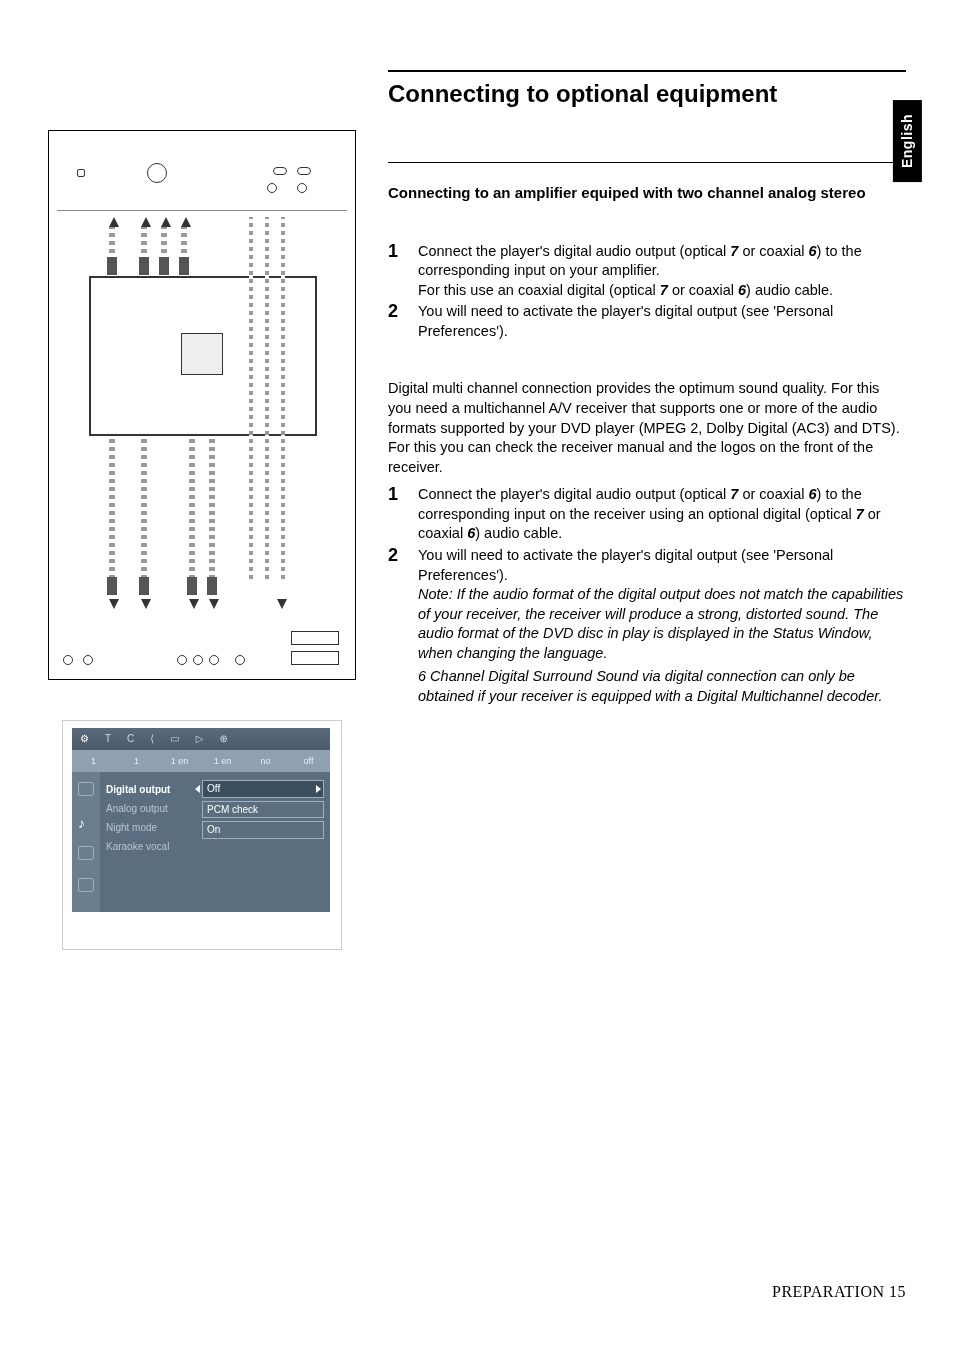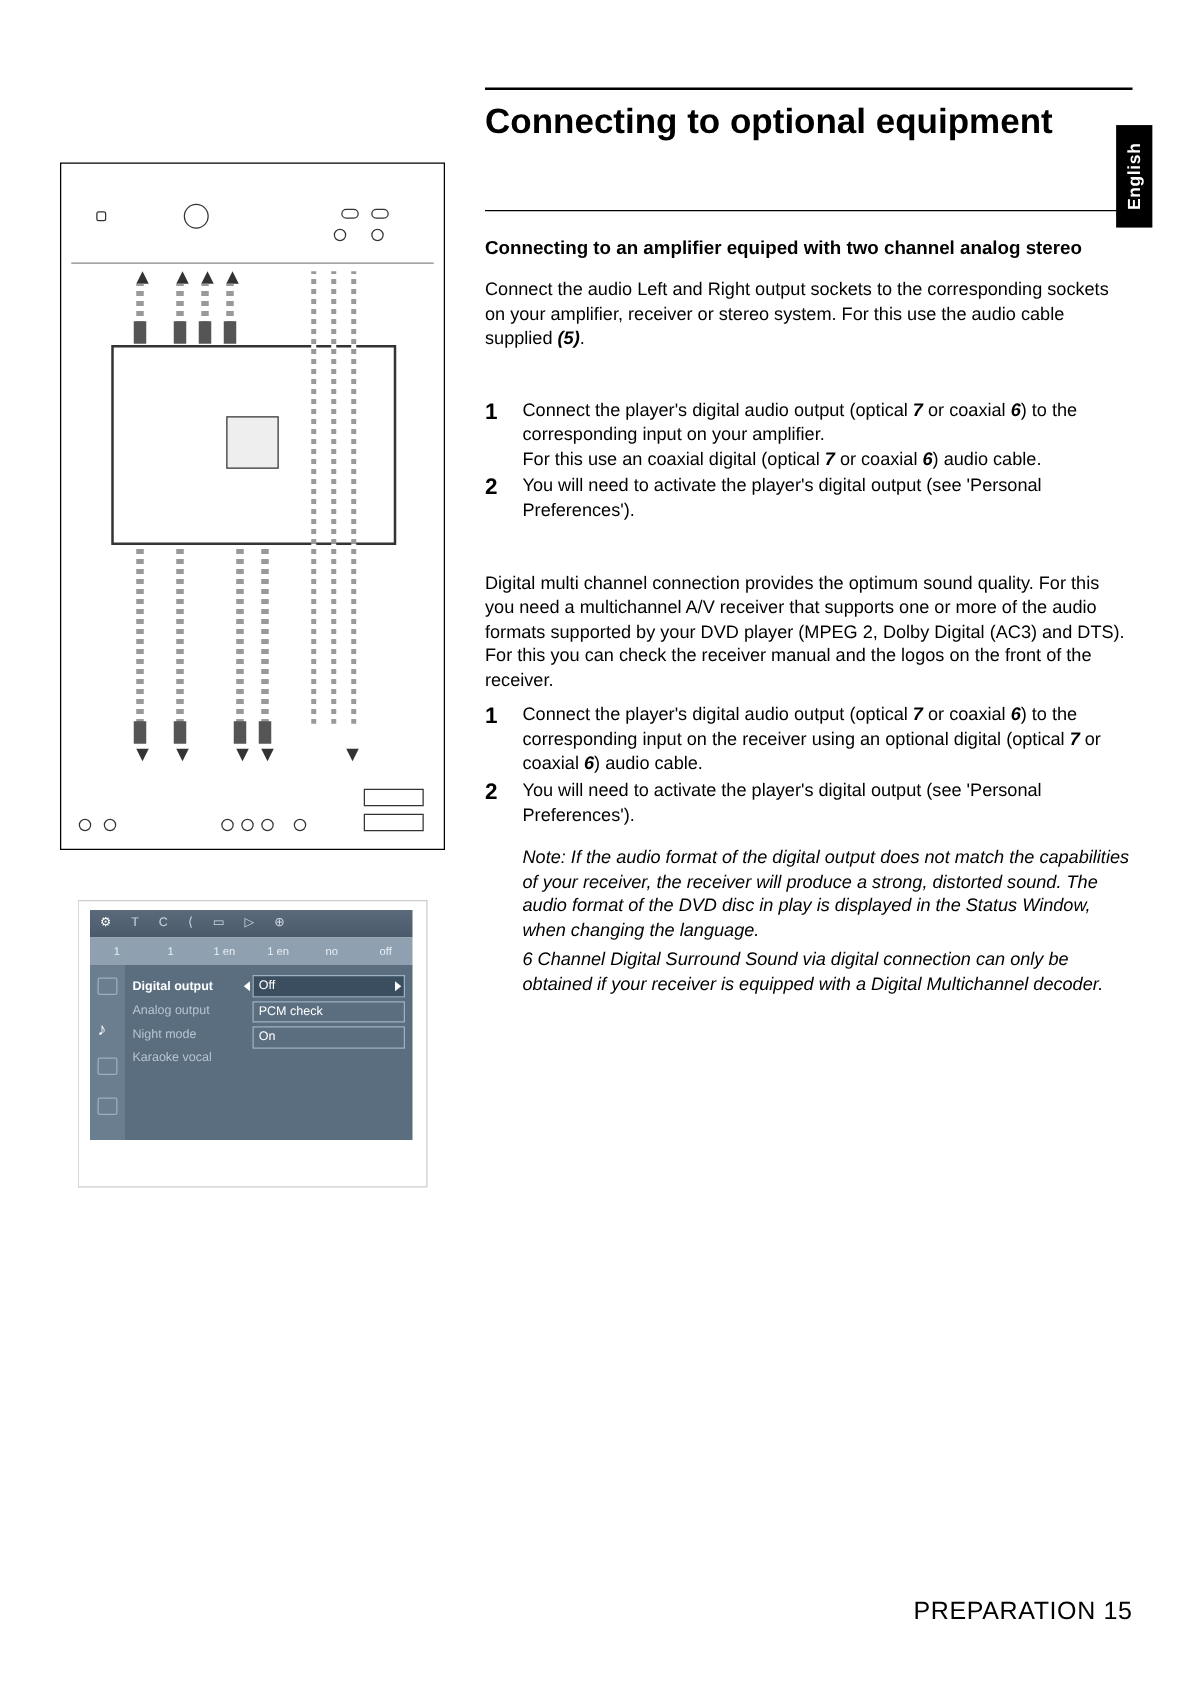--- a/index.html
+++ b/index.html
@@ -21,21 +21,21 @@
   .left-col {
     width: 308px;
     flex-shrink: 0;
     padding-top: 60px;
   }
   .right-col {
     flex: 1;
     min-width: 0;
   }
   .main-title {
-    font-size: 28px;
+    font-size: 24px;
     font-weight: 700;
     border-top: 2px solid #000;
     padding-top: 6px;
     margin-bottom: 52px;
   }
   .section {
     margin-bottom: 38px;
   }
   .section-title {
     font-size: 15px;
@@ -55,41 +55,42 @@
   .step-num {
     font-size: 18px;
     font-weight: 700;
     color: #000;
     width: 16px;
     flex-shrink: 0;
     line-height: 1.1;
   }
   .step-body { flex: 1; }
   .sub-head { font-weight: 700; margin-bottom: 2px; }
-  .note { font-style: italic; margin-top: 14px; }
+  .note { font-style: italic; }
   .lang-tab {
     position: absolute;
     right: 32px;
     top: 100px;
     background: #000;
     color: #fff;
     font-weight: 700;
     font-size: 14px;
     padding: 14px 5px;
     writing-mode: vertical-rl;
     transform: rotate(180deg);
     border-radius: 0;
     letter-spacing: 0.5px;
   }
   .footer {
     position: absolute;
     bottom: 48px;
     right: 48px;
-    font-size: 20px;
+    font-size: 16px;
     letter-spacing: 0.5px;
+    font-family: Liberation Serif, serif;
   }
   
   .diagram {
     width: 100%;
     height: 550px;
     border: 1px solid #000;
     position: relative;
     background: #fff;
     margin-bottom: 40px;
   }
@@ -252,23 +253,20 @@
         </div>
       </div>
     </div>
   </div>
 
   <div class="right-col">
     <h1 class="main-title">Connecting to optional equipment</h1>
 
     <div class="section">
       <h2 class="section-title">Connecting to an amplifier equiped with two channel analog stereo</h2>
-      <p>
-        <span>Connect the audio Left and Right output sockets to the corresponding sockets on your amplifier, receiver or stereo system. For this use the audio cable supplied </span><b><i>(5)</i></b><span>.</span>
-      </p>
     </div>
 
     <div class="section">
       <ol class="step-list">
         <li>
           <div class="step-num">1</div>
           <div class="step-body">
             <span>Connect the player's digital audio output (optical </span><b><i>7</i></b><span> or coaxial </span><b><i>6</i></b><span>) to the corresponding input on your amplifier.</span><br>
             <span>For this use an coaxial digital (optical </span><b><i>7</i></b><span> or coaxial </span><b><i>6</i></b><span>) audio cable.</span>
           </div>

